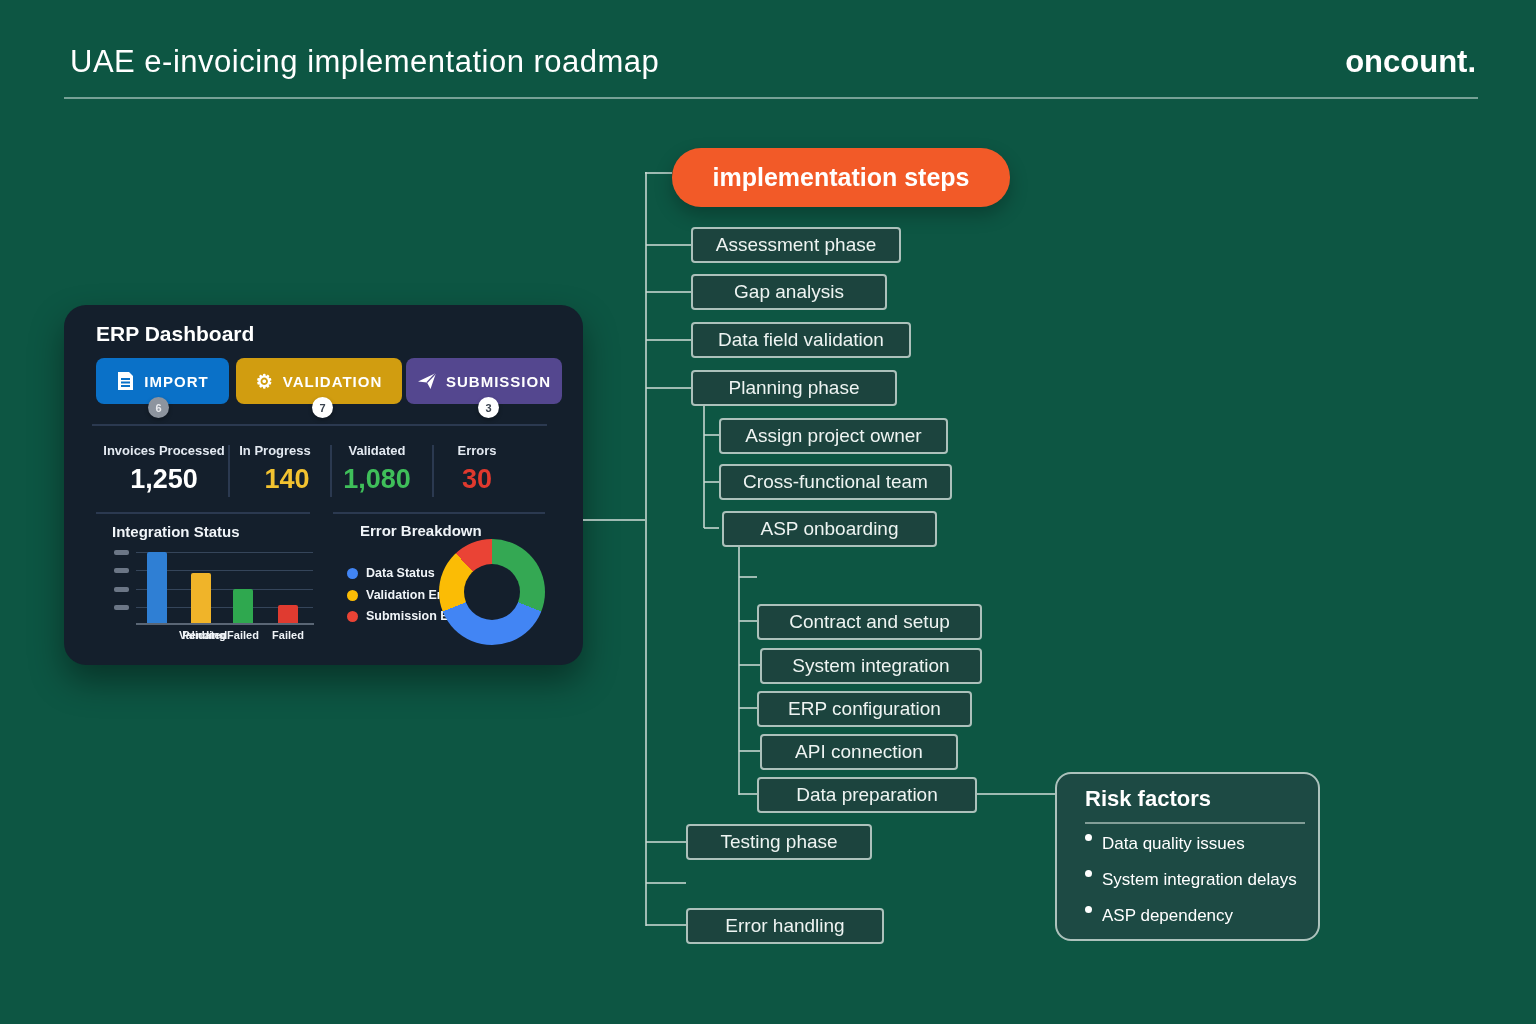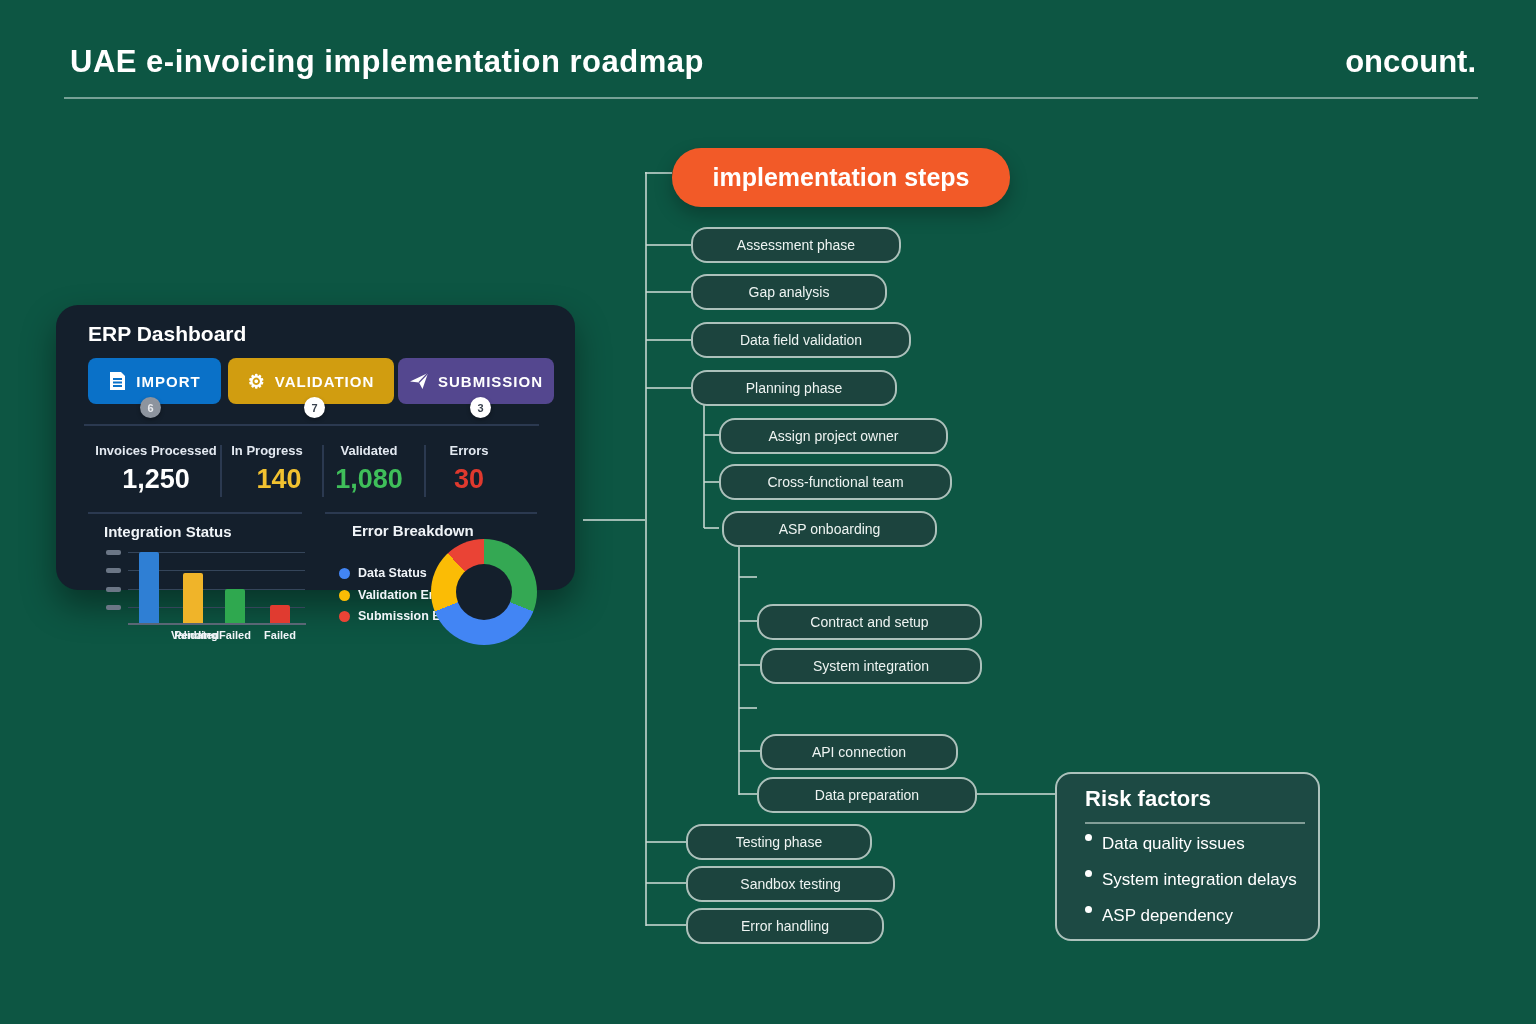--- a/index.html
+++ b/index.html
@@ -1,23 +1,23 @@
 <!DOCTYPE html>
 <html><head>
 <meta charset="utf-8">
 <style>
   html,body{margin:0;padding:0;background:#0d5643;}
   #stage{position:relative;width:1536px;height:1024px;background:#0d5643;overflow:hidden;
          font-family:"Liberation Sans", sans-serif;color:#fff;}
   
-  .page-title{position:absolute;left:70px;top:44px;font-size:31px;font-weight:bold;letter-spacing:.5px;}
+  .page-title{position:absolute;left:70px;top:44px;font-size:31px;font-weight:normal;letter-spacing:.5px;}
   .brand{position:absolute;right:60px;top:44px;font-size:31px;font-weight:bold;}
   .title-rule{position:absolute;left:64px;top:97px;width:1414px;height:2px;background:rgba(205,224,218,.55);}
   
-  .card{position:absolute;left:56px;top:305px;width:519px;height:285px;background:#141f2c;
+  .card{position:absolute;left:64px;top:305px;width:519px;height:360px;background:#141f2c;
         border-radius:22px;box-shadow:0 16px 34px rgba(0,0,0,.4);}
   .card-title{position:absolute;left:32px;top:17px;font-size:21px;font-weight:bold;}
   .dash-btn{position:absolute;top:53px;height:46px;border-radius:8px;display:flex;align-items:center;
             justify-content:center;gap:9px;font-weight:bold;font-size:15px;letter-spacing:1px;color:#fff;border:none;cursor:pointer;}
   .btn-import{left:32px;width:133px;}
   .btn-validation{left:172px;width:166px;}
   .btn-submission{left:342px;width:156px;}
   .badge{position:absolute;top:92px;width:21px;height:21px;border-radius:50%;background:#fff;color:#39424e;
          font-size:11px;font-weight:bold;display:flex;align-items:center;justify-content:center;box-shadow:0 2px 4px rgba(0,0,0,.3);}
   .badge-muted{background:#8d949e;color:#e8eaee;}
@@ -41,22 +41,22 @@
   .legend-dot{width:11px;height:11px;border-radius:50%;flex:0 0 auto;}
   .legend-label{font-size:12.5px;font-weight:bold;color:#f0f4f8;white-space:nowrap;}
   #donut{position:absolute;left:375px;top:234px;width:106px;height:106px;border-radius:50%;}
   #donut-hole{position:absolute;left:400px;top:259px;width:56px;height:56px;border-radius:50%;background:#141f2c;}
   
   .cline{position:absolute;background:rgba(200,215,210,.78);}
   .pill{position:absolute;left:672px;top:148px;width:338px;height:59px;border-radius:29px;background:#f25a28;
         display:flex;align-items:center;justify-content:center;font-size:25px;font-weight:bold;
         box-shadow:0 8px 18px rgba(0,0,0,.25);}
   .node{position:absolute;height:36px;background:#1c443e;border:2px solid rgba(198,215,209,.85);
-        border-radius:16px;display:flex;align-items:center;justify-content:center;
-        font-size:14px;color:#eef4f2;box-sizing:border-box;}
+        border-radius:4px;display:flex;align-items:center;justify-content:center;
+        font-size:19px;color:#eef4f2;box-sizing:border-box;}
   
   .risk{position:absolute;left:1055px;top:772px;width:265px;height:169px;background:#1d4a44;
         border:2px solid rgba(198,215,209,.85);border-radius:16px;box-sizing:border-box;}
   .risk-title{position:absolute;left:28px;top:12px;font-size:22px;font-weight:bold;}
   .risk-rule{position:absolute;left:28px;top:48px;width:220px;height:2px;background:rgba(198,215,209,.6);}
   .risk-item{position:absolute;left:28px;font-size:17px;color:#ffffff;display:flex;gap:10px;}
   .bullet{width:7px;height:7px;border-radius:50%;background:#fff;flex:0 0 auto;}
   .icon-svg{display:block;}
   .gear-glyph{font-size:19px;line-height:1;}
 </style>
@@ -190,24 +190,24 @@
   <div class="pill">implementation steps</div>
   <div class="node" style="left:691px;top:227px;width:210px;">Assessment phase</div>
   <div class="node" style="left:691px;top:274px;width:196px;">Gap analysis</div>
   <div class="node" style="left:691px;top:322px;width:220px;">Data field validation</div>
   <div class="node" style="left:691px;top:370px;width:206px;">Planning phase</div>
   <div class="node" style="left:719px;top:418px;width:229px;">Assign project owner</div>
   <div class="node" style="left:719px;top:464px;width:233px;">Cross-functional team</div>
   <div class="node" style="left:722px;top:511px;width:215px;">ASP onboarding</div>
   <div class="node" style="left:757px;top:604px;width:225px;">Contract and setup</div>
   <div class="node" style="left:760px;top:648px;width:222px;">System integration</div>
+  <div class="node" style="left:757px;top:691px;width:215px;">ERP configuration</div>
   <div class="node" style="left:760px;top:734px;width:198px;">API connection</div>
   <div class="node" style="left:757px;top:777px;width:220px;">Data preparation</div>
   <div class="node" style="left:686px;top:824px;width:186px;">Testing phase</div>
-  <div class="node" style="left:686px;top:866px;width:209px;">Sandbox testing</div>
   <div class="node" style="left:686px;top:908px;width:198px;">Error handling</div>
 
   <div class="risk">
     <div class="risk-title">Risk factors</div>
     <div class="risk-rule"></div>
     <div class="risk-item" style="top:60px;">
       <span class="bullet"></span>
       <span>Data quality issues</span>
     </div>
     <div class="risk-item" style="top:96px;">

